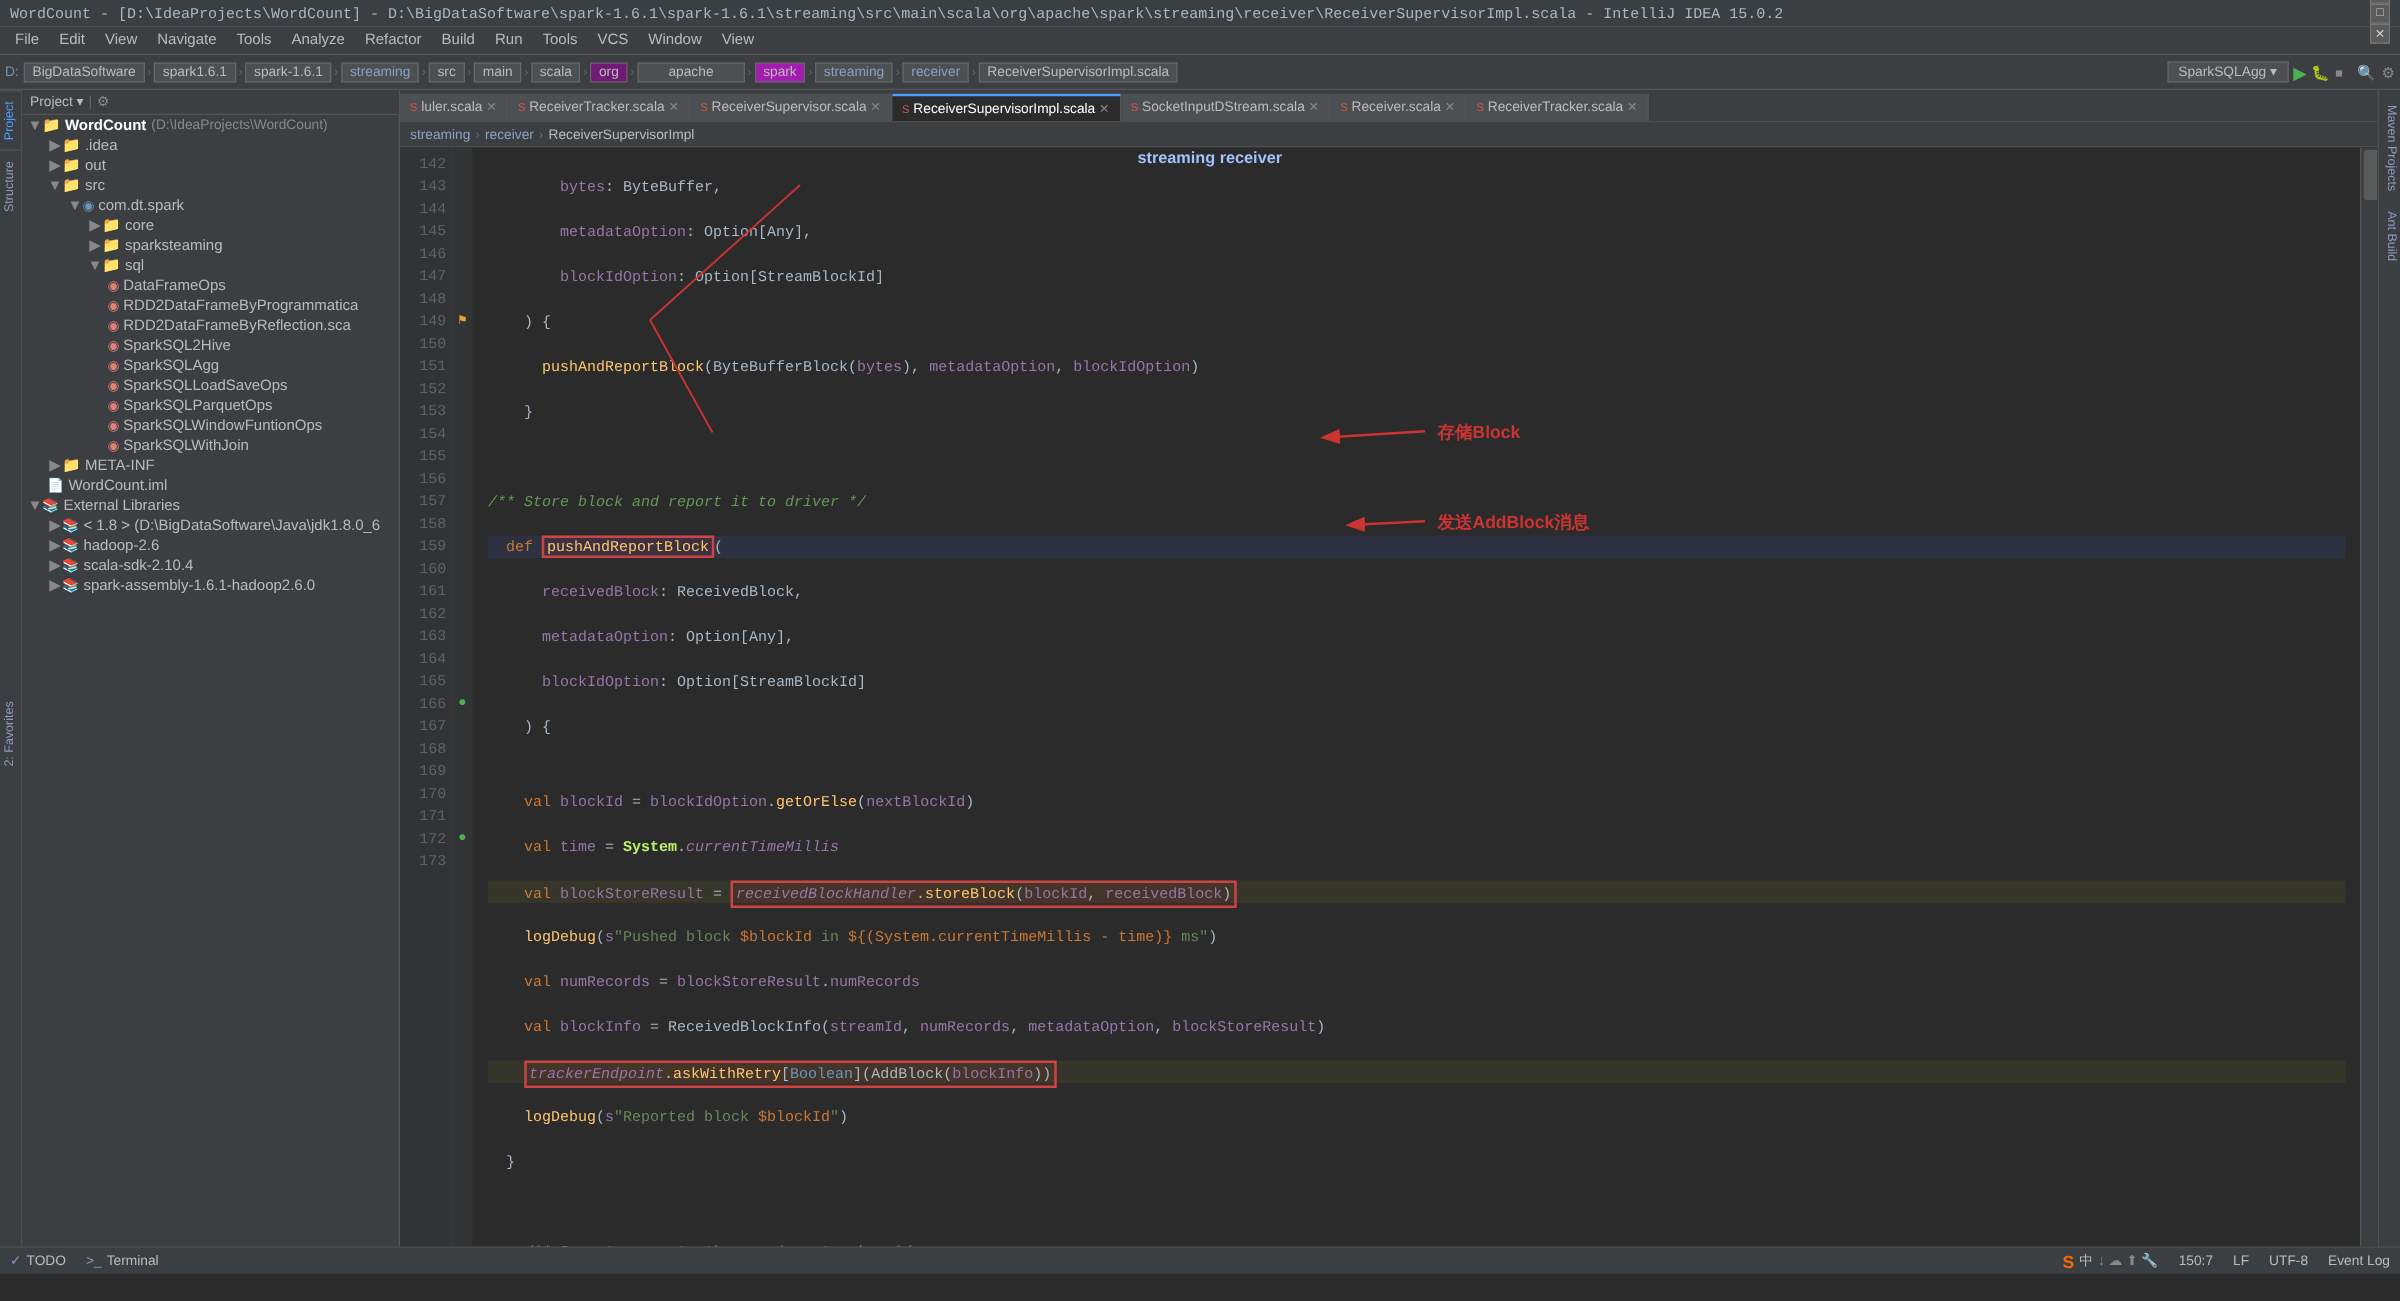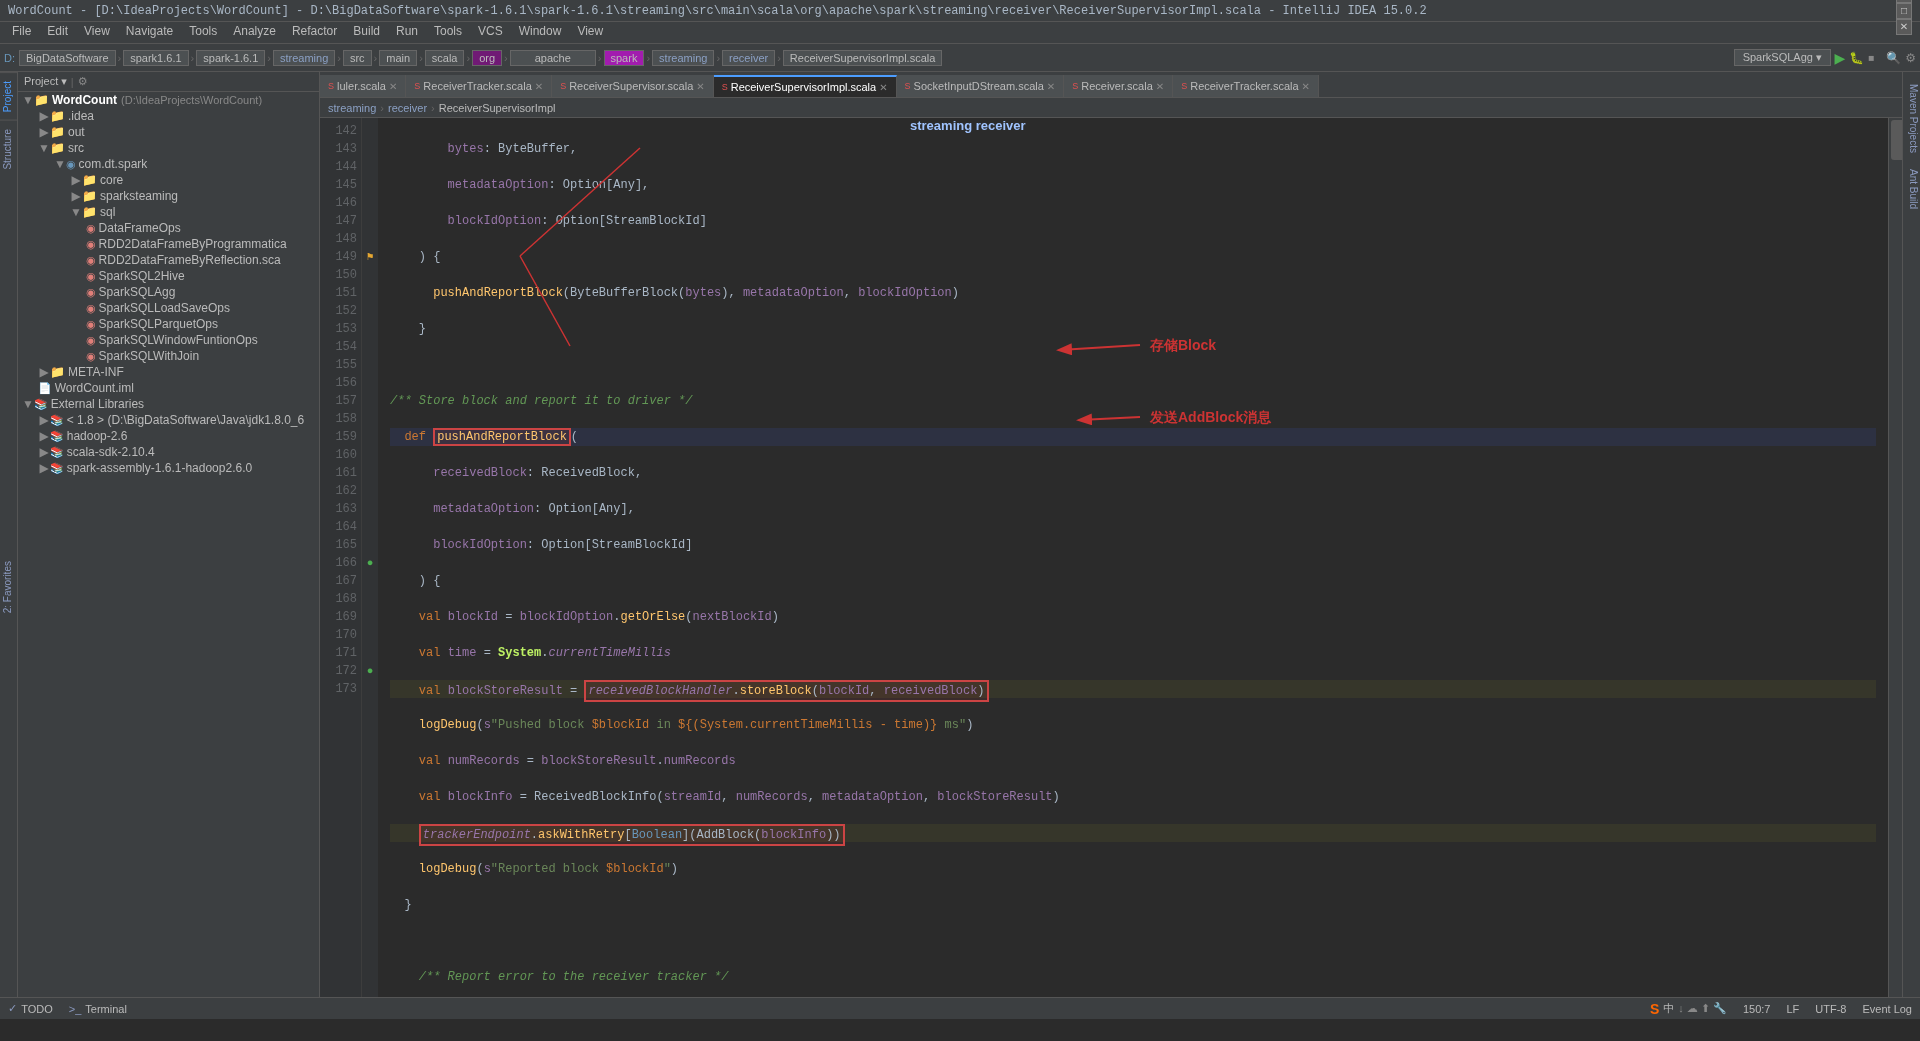--- a/index.html
+++ b/index.html
@@ -323,21 +323,21 @@
 <span style="height:18px;display:block;color:#a9b7c6;">    ) {</span>
 <span style="height:18px;display:block;color:#a9b7c6;">      <span style="color:#ffc66d;">pushAndReportBlock</span>(<span style="color:#a9b7c6;">ByteBufferBlock</span>(<span style="color:#9876aa;">bytes</span>), <span style="color:#9876aa;">metadataOption</span>, <span style="color:#9876aa;">blockIdOption</span>)</span>
 <span style="height:18px;display:block;color:#a9b7c6;">    }</span>
 <span style="height:18px;display:block;"> </span>
 <span style="height:18px;display:block;"><span style="color:#629755;font-style:italic;">/**</span> <span style="color:#629755;font-style:italic;">Store block and</span> <span style="color:#629755;font-style:italic;">report it to driver</span> <span style="color:#629755;font-style:italic;">*/</span></span>
 <span style="height:18px;display:block;background:#2d3142;">  <span style="color:#cc7832;">def</span> <span style="border:2px solid #cc4444;padding:0 2px;background:rgba(200,50,50,0.1);"><span style="color:#ffc66d;">pushAndReportBlock</span></span>(</span>
 <span style="height:18px;display:block;">      <span style="color:#9876aa;">receivedBlock</span>: <span style="color:#a9b7c6;">ReceivedBlock</span>,</span>
 <span style="height:18px;display:block;">      <span style="color:#9876aa;">metadataOption</span>: <span style="color:#a9b7c6;">Option</span>[<span style="color:#a9b7c6;">Any</span>],</span>
 <span style="height:18px;display:block;">      <span style="color:#9876aa;">blockIdOption</span>: <span style="color:#a9b7c6;">Option</span>[<span style="color:#a9b7c6;">StreamBlockId</span>]</span>
 <span style="height:18px;display:block;">    ) {</span>
-<span style="height:18px;display:block;">    <span style="color:#cc7832;">val</span> <span style="color:#9876aa;">blockId</span> = <span style="color:#9876aa;">blockIdOption</span>.<span style="color:#ffc66d;">getOrElse</span>(<span style="color:#9876aa;">nextBlockId</span>)</span>
+<span style="height:18px;display:block;margin-top:24px;">    <span style="color:#cc7832;">val</span> <span style="color:#9876aa;">blockId</span> = <span style="color:#9876aa;">blockIdOption</span>.<span style="color:#ffc66d;">getOrElse</span>(<span style="color:#9876aa;">nextBlockId</span>)</span>
 <span style="height:18px;display:block;">    <span style="color:#cc7832;">val</span> <span style="color:#9876aa;">time</span> = <span style="color:#bef264;font-weight:bold;">System</span>.<span style="color:#9876aa;font-style:italic;">currentTimeMillis</span></span>
 <span style="height:18px;display:block;background:rgba(80,80,40,0.3);">    <span style="color:#cc7832;">val</span> <span style="color:#9876aa;">blockStoreResult</span> = <span style="border:2px solid #cc4444;padding:0 2px;background:rgba(200,50,50,0.1);display:inline-block;"><span style="color:#9876aa;font-style:italic;">receivedBlockHandler</span>.<span style="color:#ffc66d;">storeBlock</span>(<span style="color:#9876aa;">blockId</span>, <span style="color:#9876aa;">receivedBlock</span>)</span></span>
 <span style="height:18px;display:block;">    <span style="color:#ffc66d;">logDebug</span>(<span style="color:#9876aa;">s</span><span style="color:#6a8759;">"Pushed block <span style="color:#cc7832;">$blockId</span> in <span style="color:#cc7832;">${(System.currentTimeMillis - time)}</span> ms"</span>)</span>
 <span style="height:18px;display:block;">    <span style="color:#cc7832;">val</span> <span style="color:#9876aa;">numRecords</span> = <span style="color:#9876aa;">blockStoreResult</span>.<span style="color:#9876aa;">numRecords</span></span>
 <span style="height:18px;display:block;">    <span style="color:#cc7832;">val</span> <span style="color:#9876aa;">blockInfo</span> = <span style="color:#a9b7c6;">ReceivedBlockInfo</span>(<span style="color:#9876aa;">streamId</span>, <span style="color:#9876aa;">numRecords</span>, <span style="color:#9876aa;">metadataOption</span>, <span style="color:#9876aa;">blockStoreResult</span>)</span>
 <span style="height:18px;display:block;background:rgba(80,80,40,0.3);">    <span style="border:2px solid #cc4444;padding:0 2px;background:rgba(200,50,50,0.1);display:inline-block;"><span style="color:#9876aa;font-style:italic;">trackerEndpoint</span>.<span style="color:#ffc66d;">askWithRetry</span>[<span style="color:#6897bb;">Boolean</span>](<span style="color:#a9b7c6;">AddBlock</span>(<span style="color:#9876aa;">blockInfo</span>))</span></span>
 <span style="height:18px;display:block;">    <span style="color:#ffc66d;">logDebug</span>(<span style="color:#9876aa;">s</span><span style="color:#6a8759;">"Reported block <span style="color:#cc7832;">$blockId</span>"</span>)</span>
 <span style="height:18px;display:block;">  }</span>
 <span style="height:18px;display:block;"> </span>
 <span style="height:18px;display:block;">    <span style="color:#629755;font-style:italic;">/** Report error to the receiver tracker */</span></span>

